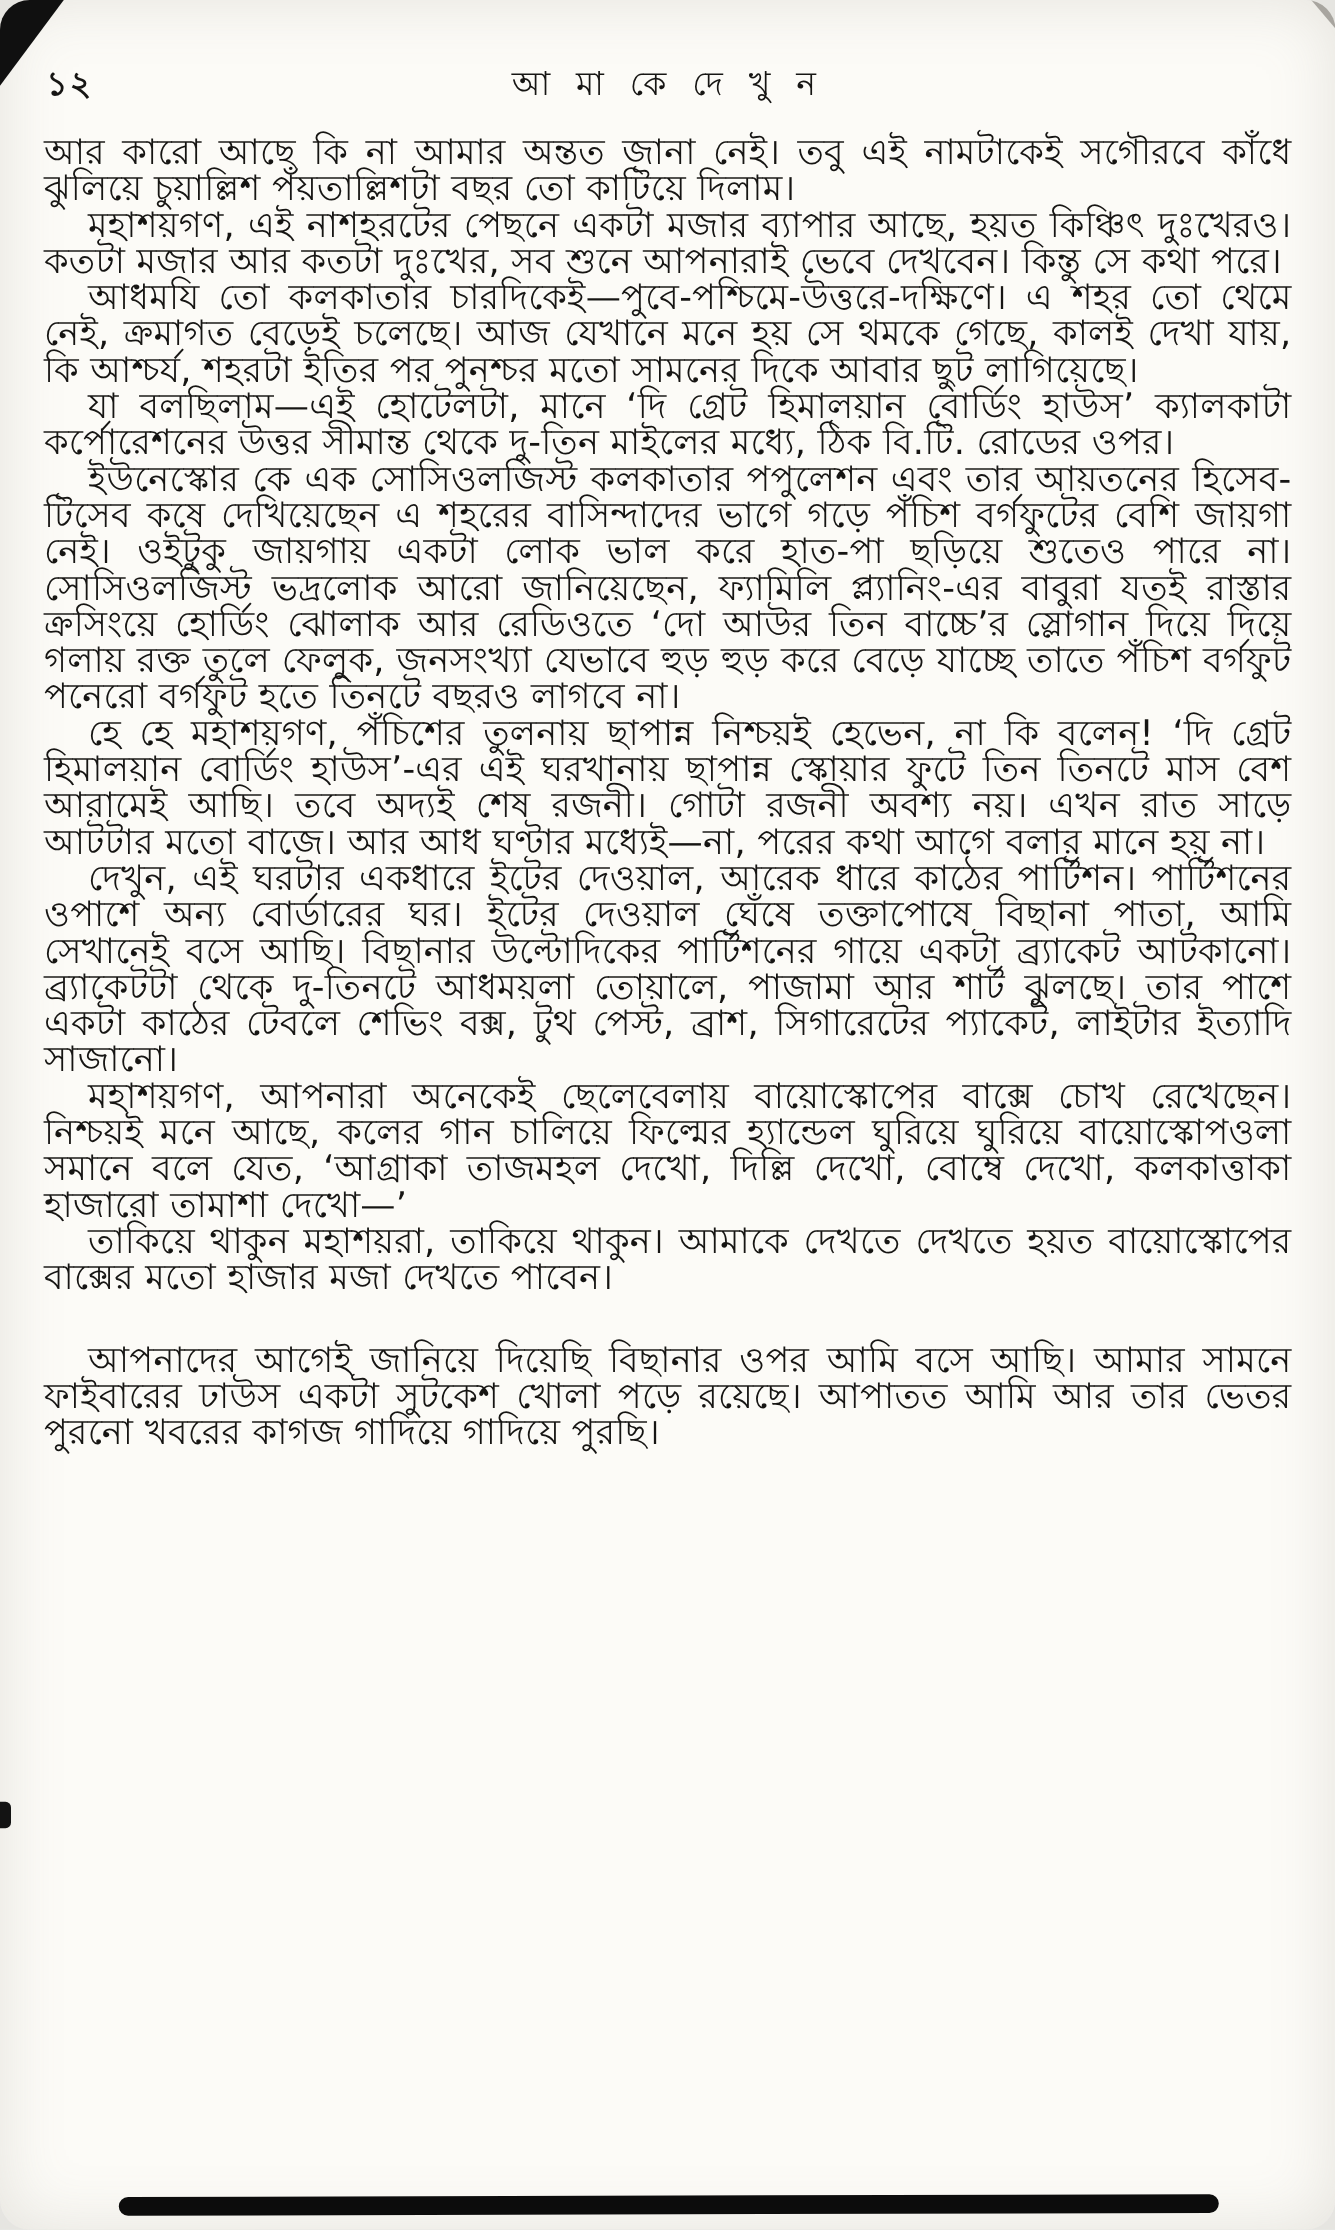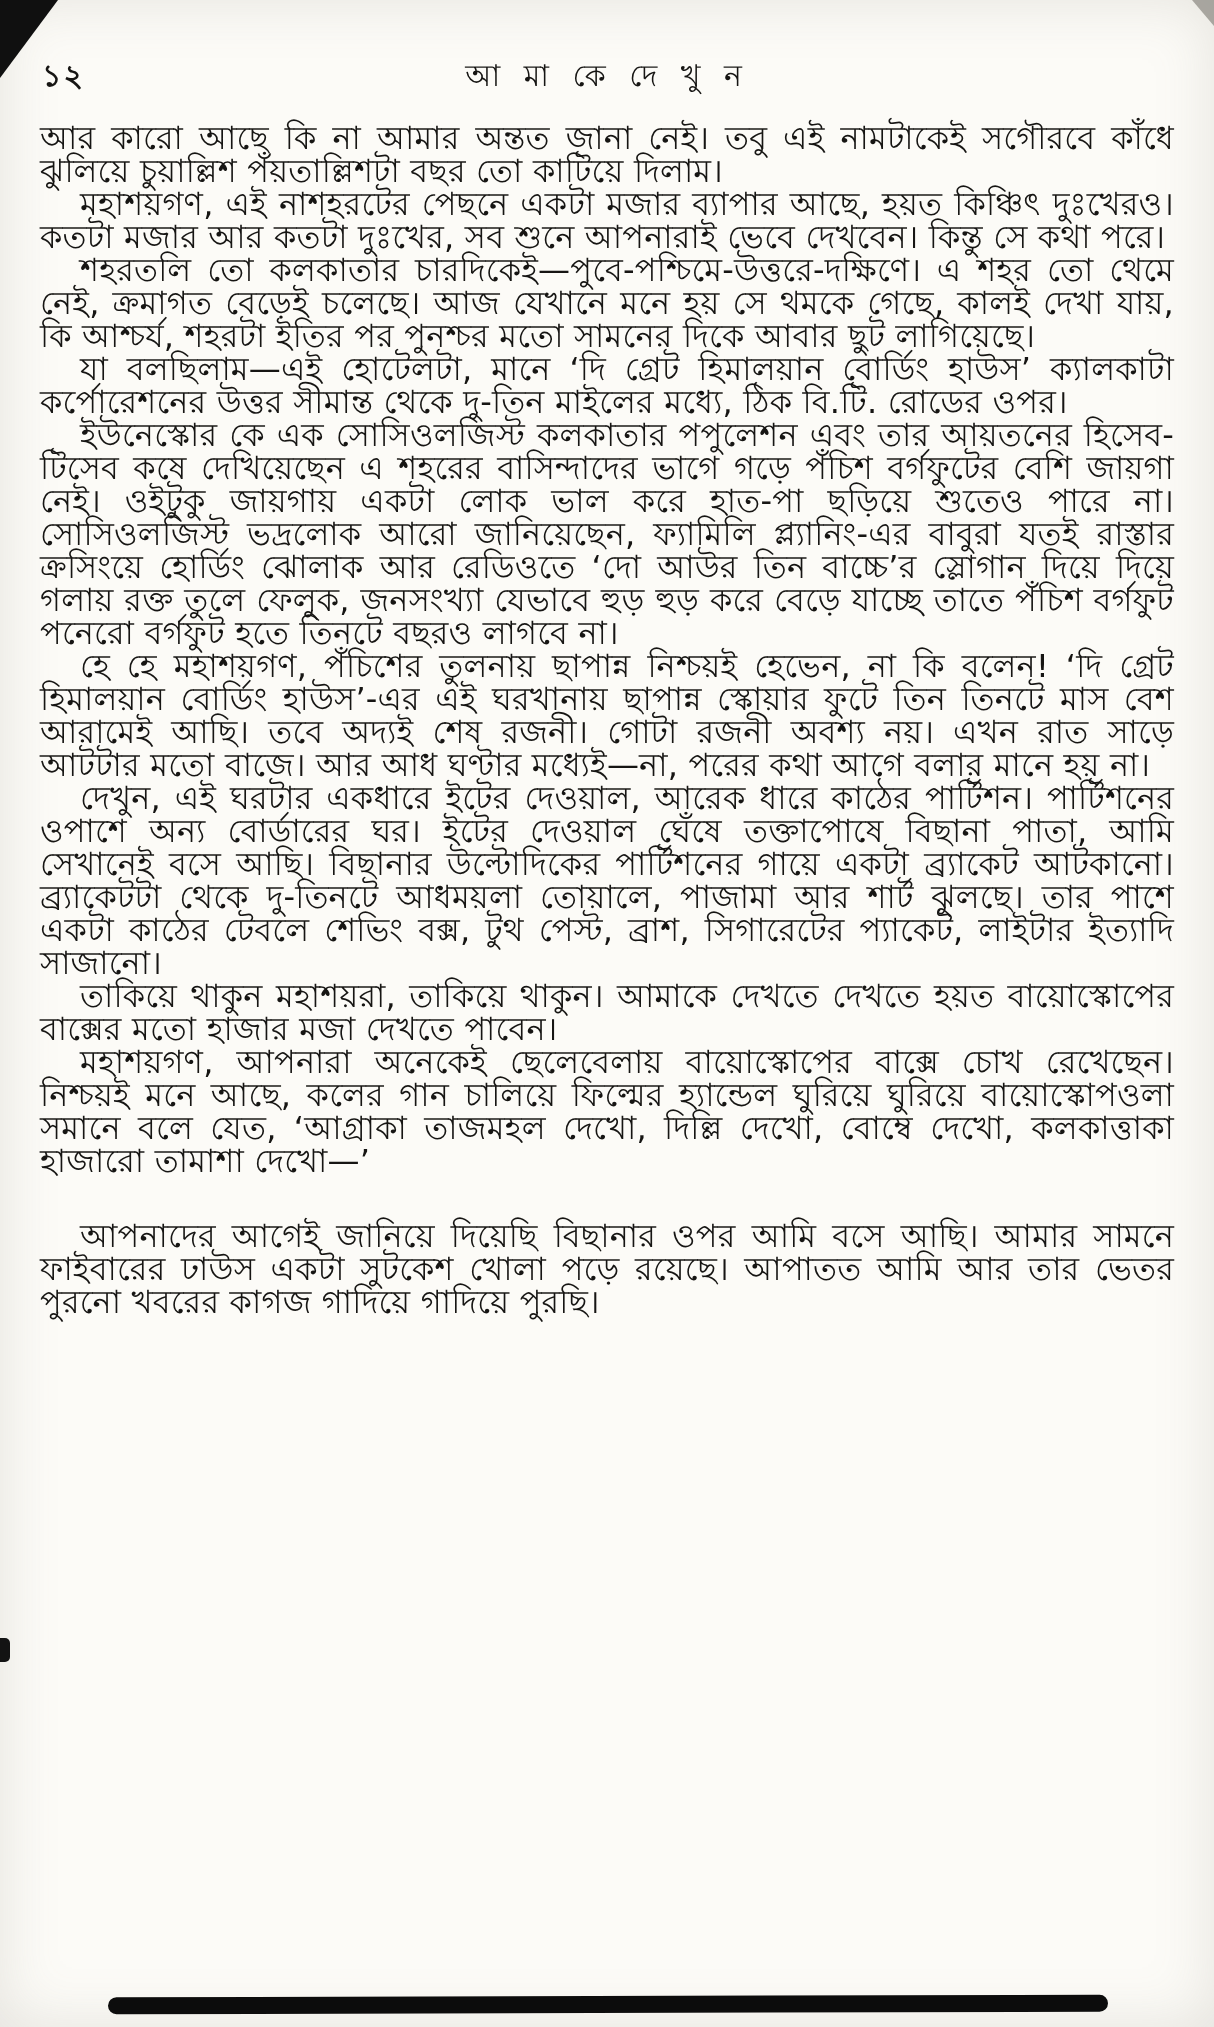--- a/index.html
+++ b/index.html
@@ -13,20 +13,21 @@
     position: relative;
     width: 1214px;
     min-height: 2027px;
     margin: 0 auto;
     background: #fcfbf7;
     box-shadow: inset 0 0 60px rgba(120,115,105,0.18);
     overflow: hidden;
     box-sizing: border-box;
     padding: 52px 40px 60px 40px;
     color: #161513;
+    border-radius: 27px;
   }
 
   
   .page-header {
     position: relative;
     height: 52px;
     margin-bottom: 18px;
   }
   .page-number {
     position: absolute;
@@ -108,26 +109,26 @@
   <div class="artifact corner-tr"></div>
 
   <header class="page-header">
     <span class="page-number">১২</span>
     <span class="running-title">আ মা কে দে খু ন</span>
   </header>
 
   <main class="body-text">
     <p class="para flush">আর কারো আছে কি না আমার অন্তত জানা নেই। তবু এই নামটাকেই সগৌরবে কাঁধে ঝুলিয়ে চুয়াল্লিশ পঁয়তাল্লিশটা বছর তো কাটিয়ে দিলাম।</p>
     <p class="para">মহাশয়গণ, এই নাশহরটের পেছনে একটা মজার ব্যাপার আছে, হয়ত কিঞ্চিৎ দুঃখেরও। কতটা মজার আর কতটা দুঃখের, সব শুনে আপনারাই ভেবে দেখবেন। কিন্তু সে কথা পরে।</p>
-    <p class="para">শহরতলি তো কলকাতার চারদিকেই—পুবে-পশ্চিমে-উত্তরে-দক্ষিণে। এ শহর তো থেমে নেই, ক্রমাগত বেড়েই চলেছে। আজ যেখানে মনে হয় সে থমকে গেছে, কালই দেখা যায়, কি আশ্চর্য, শহরটা ইতির পর পুনশ্চর মতো সামনের দিকে আবার ছুট লাগিয়েছে।</p>
+    <p class="para">আধমযি তো কলকাতার চারদিকেই—পুবে-পশ্চিমে-উত্তরে-দক্ষিণে। এ শহর তো থেমে নেই, ক্রমাগত বেড়েই চলেছে। আজ যেখানে মনে হয় সে থমকে গেছে, কালই দেখা যায়, কি আশ্চর্য, শহরটা ইতির পর পুনশ্চর মতো সামনের দিকে আবার ছুট লাগিয়েছে।</p>
     <p class="para">যা বলছিলাম—এই হোটেলটা, মানে ‘দি গ্রেট হিমালয়ান বোর্ডিং হাউস’ ক্যালকাটা কর্পোরেশনের উত্তর সীমান্ত থেকে দু-তিন মাইলের মধ্যে, ঠিক বি.টি. রোডের ওপর।</p>
     <p class="para">ইউনেস্কোর কে এক সোসিওলজিস্ট কলকাতার পপুলেশন এবং তার আয়তনের হিসেব-টিসেব কষে দেখিয়েছেন এ শহরের বাসিন্দাদের ভাগে গড়ে পঁচিশ বর্গফুটের বেশি জায়গা নেই। ওইটুকু জায়গায় একটা লোক ভাল করে হাত-পা ছড়িয়ে শুতেও পারে না। সোসিওলজিস্ট ভদ্রলোক আরো জানিয়েছেন, ফ্যামিলি প্ল্যানিং-এর বাবুরা যতই রাস্তার ক্রসিংয়ে হোর্ডিং ঝোলাক আর রেডিওতে ‘দো আউর তিন বাচ্চে’র স্লোগান দিয়ে দিয়ে গলায় রক্ত তুলে ফেলুক, জনসংখ্যা যেভাবে হুড় হুড় করে বেড়ে যাচ্ছে তাতে পঁচিশ বর্গফুট পনেরো বর্গফুট হতে তিনটে বছরও লাগবে না।</p>
     <p class="para">হে হে মহাশয়গণ, পঁচিশের তুলনায় ছাপান্ন নিশ্চয়ই হেভেন, না কি বলেন! ‘দি গ্রেট হিমালয়ান বোর্ডিং হাউস’-এর এই ঘরখানায় ছাপান্ন স্কোয়ার ফুটে তিন তিনটে মাস বেশ আরামেই আছি। তবে অদ্যই শেষ রজনী। গোটা রজনী অবশ্য নয়। এখন রাত সাড়ে আটটার মতো বাজে। আর আধ ঘণ্টার মধ্যেই—না, পরের কথা আগে বলার মানে হয় না।</p>
     <p class="para">দেখুন, এই ঘরটার একধারে ইটের দেওয়াল, আরেক ধারে কাঠের পার্টিশন। পার্টিশনের ওপাশে অন্য বোর্ডারের ঘর। ইটের দেওয়াল ঘেঁষে তক্তাপোষে বিছানা পাতা, আমি সেখানেই বসে আছি। বিছানার উল্টোদিকের পার্টিশনের গায়ে একটা ব্র্যাকেট আটকানো। ব্র্যাকেটটা থেকে দু-তিনটে আধময়লা তোয়ালে, পাজামা আর শার্ট ঝুলছে। তার পাশে একটা কাঠের টেবলে শেভিং বক্স, টুথ পেস্ট, ব্রাশ, সিগারেটের প্যাকেট, লাইটার ইত্যাদি সাজানো।</p>
+    <p class="para">মহাশয়গণ, আপনারা অনেকেই ছেলেবেলায় বায়োস্কোপের বাক্সে চোখ রেখেছেন। নিশ্চয়ই মনে আছে, কলের গান চালিয়ে ফিল্মের হ্যান্ডেল ঘুরিয়ে ঘুরিয়ে বায়োস্কোপওলা সমানে বলে যেত, ‘আগ্রাকা তাজমহল দেখো, দিল্লি দেখো, বোম্বে দেখো, কলকাত্তাকা হাজারো তামাশা দেখো—’</p>
     <p class="para">তাকিয়ে থাকুন মহাশয়রা, তাকিয়ে থাকুন। আমাকে দেখতে দেখতে হয়ত বায়োস্কোপের বাক্সের মতো হাজার মজা দেখতে পাবেন।</p>
-    <p class="para">মহাশয়গণ, আপনারা অনেকেই ছেলেবেলায় বায়োস্কোপের বাক্সে চোখ রেখেছেন। নিশ্চয়ই মনে আছে, কলের গান চালিয়ে ফিল্মের হ্যান্ডেল ঘুরিয়ে ঘুরিয়ে বায়োস্কোপওলা সমানে বলে যেত, ‘আগ্রাকা তাজমহল দেখো, দিল্লি দেখো, বোম্বে দেখো, কলকাত্তাকা হাজারো তামাশা দেখো—’</p>
     <p class="para section-start">আপনাদের আগেই জানিয়ে দিয়েছি বিছানার ওপর আমি বসে আছি। আমার সামনে ফাইবারের ঢাউস একটা সুটকেশ খোলা পড়ে রয়েছে। আপাতত আমি আর তার ভেতর পুরনো খবরের কাগজ গাদিয়ে গাদিয়ে পুরছি।</p>
   </main>
 
   <div class="artifact edge-mark"></div>
   <div class="artifact bottom-bar"></div>
 
 </div>
 
 </body></html>

